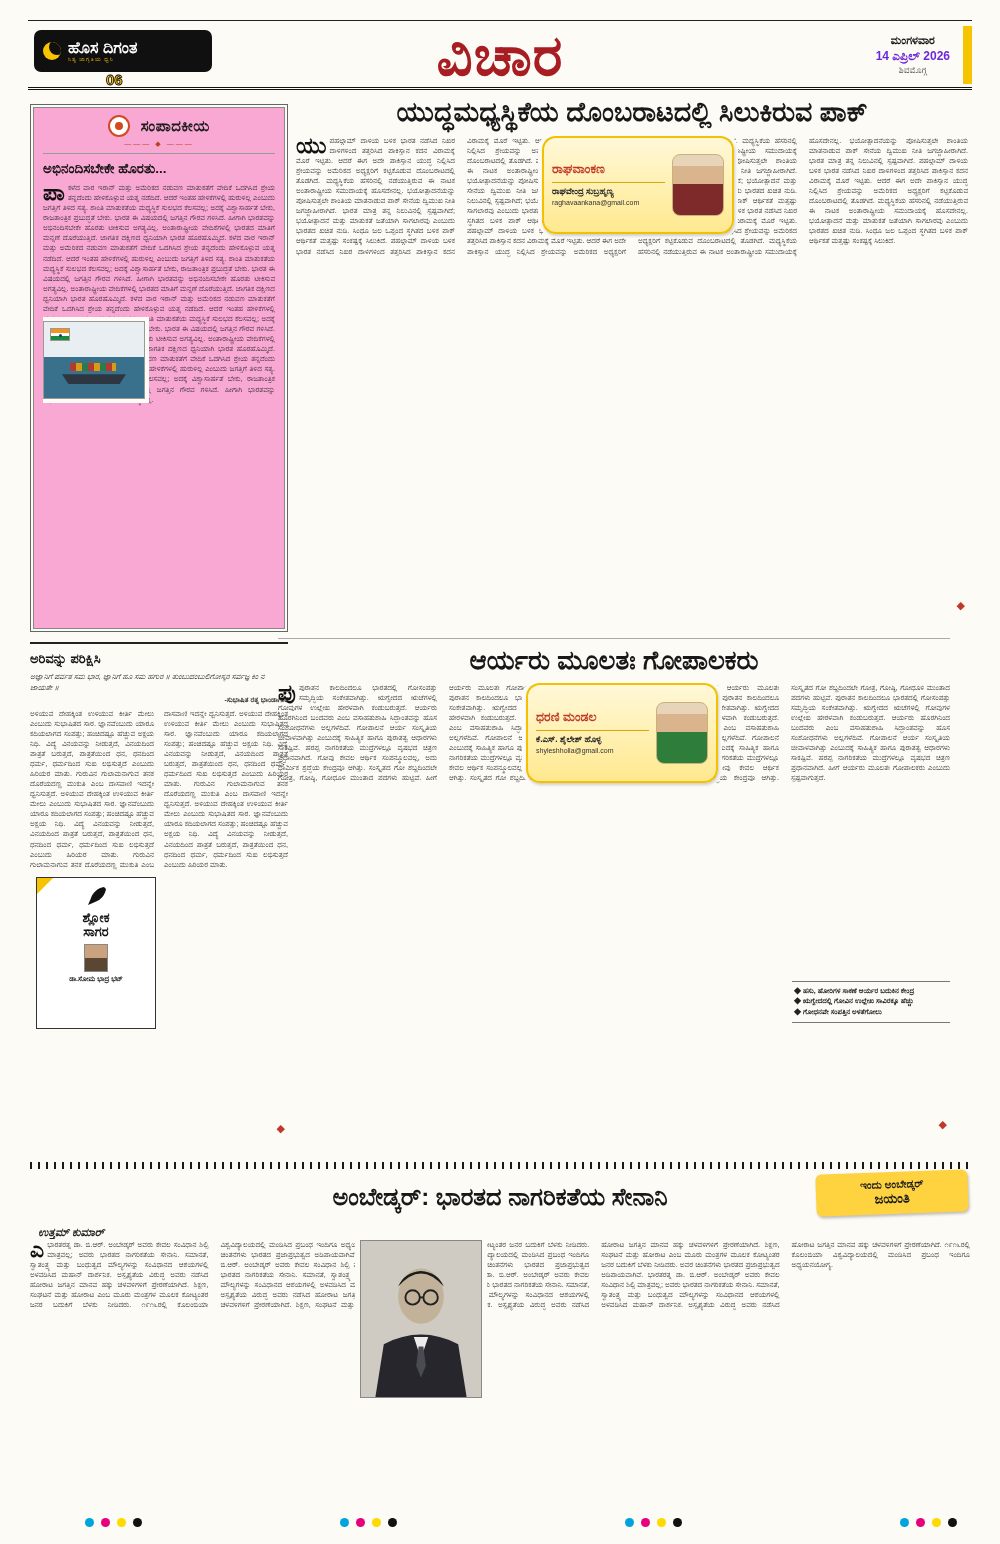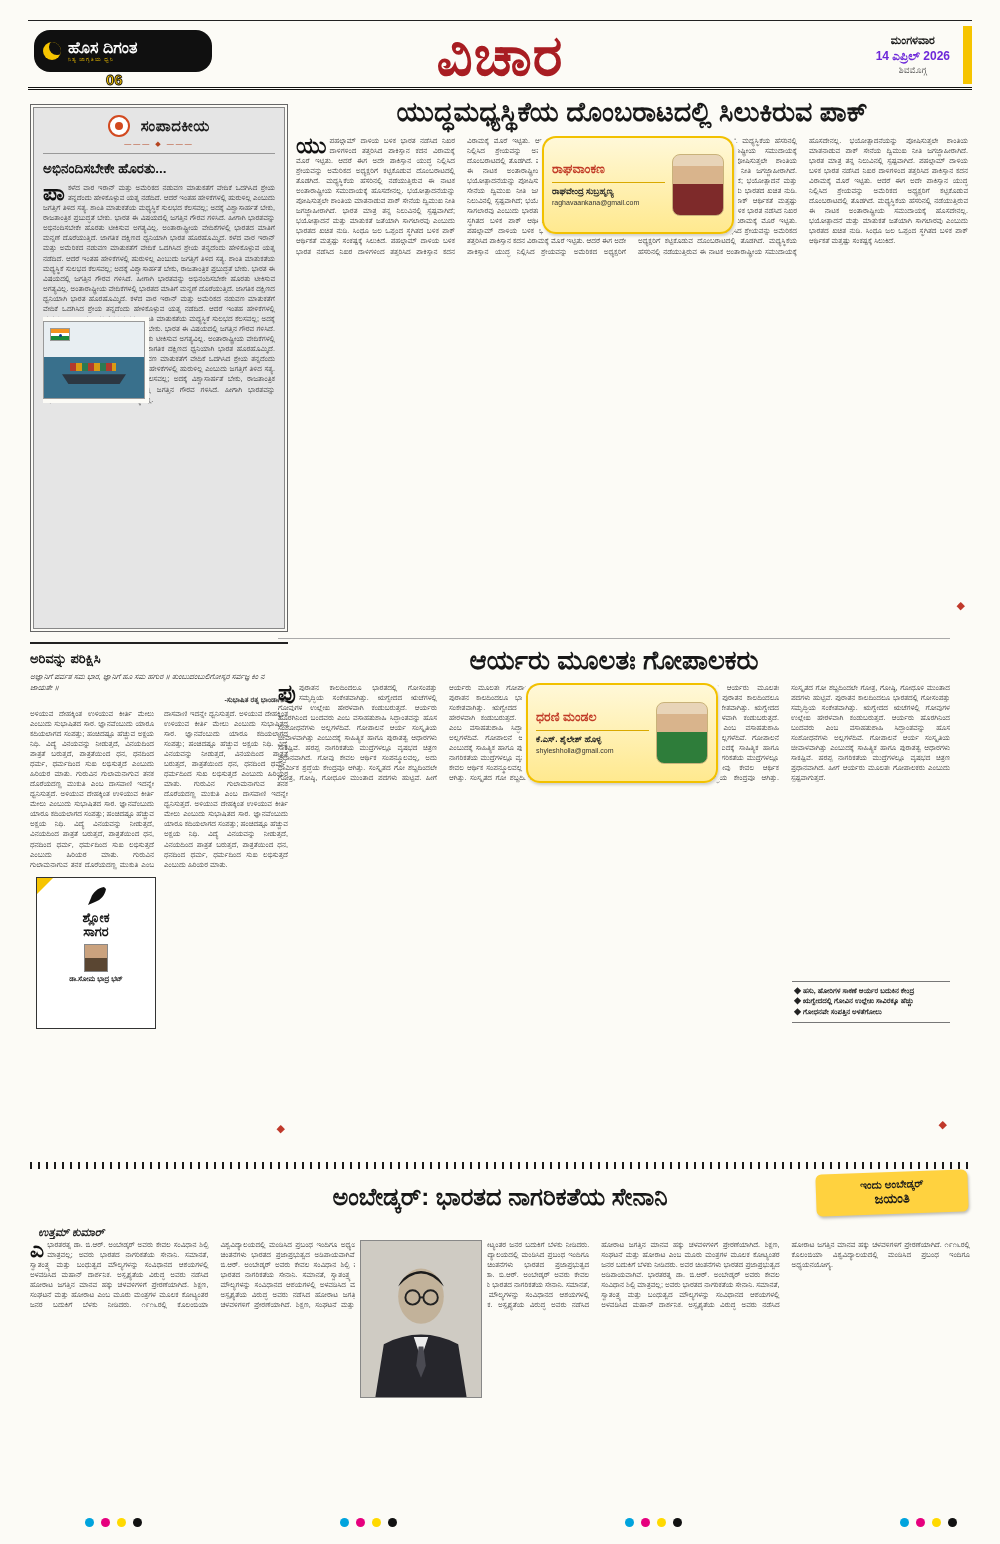--- a/index.html
+++ b/index.html
@@ -8,21 +8,21 @@
     position:relative; width:1000px; height:1544px; margin:0 auto;
     background:#fcfbf6; overflow:hidden;
     font-family:"Liberation Sans", sans-serif; color:#222;
   }
   .abs { position:absolute; }
 
   
   .masthead { left:28px; top:20px; width:944px; height:70px;
     border-top:1px solid #222; border-bottom:3px double #111; }
   .logo-box { position:absolute; left:6px; top:9px; width:178px; height:42px;
-    background:#101010; border-radius:16px; display:flex; align-items:center;
+    background:#101010; border-radius:7px; display:flex; align-items:center;
     gap:7px; padding:0 9px; }
   .crescent { width:18px; height:18px; border-radius:50%; background:#f6c400;
     position:relative; overflow:hidden; flex:0 0 auto; }
   .crescent::after { content:""; position:absolute; left:6px; top:-3px;
     width:16px; height:16px; border-radius:50%; background:#101010; }
   .logo-texts { display:flex; flex-direction:column; line-height:1.05; }
   .logo-text { color:#fff; font-weight:800; font-size:16px; white-space:nowrap; }
   .logo-tagline { color:#f6c400; font-size:5.5px; letter-spacing:1px; }
   .page-number { position:absolute; left:78px; top:50px; font-size:15px;
     font-weight:800; color:#f6c400; -webkit-text-stroke:0.8px #111;
@@ -43,21 +43,21 @@
     overflow:hidden; }
   .dropcap { float:left; font-size:22px; font-weight:800; line-height:0.85;
     padding:1px 3px 0 0; color:#111; }
   .endmark { position:absolute; right:3px; bottom:2px; color:#c0392b;
     font-size:11px; }
 
   
   .ed-box { left:30px; top:104px; width:258px; height:528px;
     border:1px solid #666;
     box-shadow: inset 0 0 0 2px #fcfbf6, inset 0 0 0 3px #888;
-    padding:10px 12px; background:#e5e5e5; }
+    padding:10px 12px; background:#f9a8d4; }
   .ed-head { text-align:center; border-bottom:1px solid #999; padding-bottom:5px; }
   .ed-logo { display:inline-block; width:22px; height:22px; border-radius:50%;
     border:2px solid #d2491f; vertical-align:middle; margin-right:6px;
     position:relative; background:#fff; }
   .ed-logo::after { content:""; position:absolute; left:5px; top:5px; width:8px;
     height:8px; border-radius:50%; background:#d2491f; }
   .ed-label { display:inline-block; vertical-align:middle; font-size:15px;
     font-weight:800; color:#1c1c1c; letter-spacing:0.5px; }
   .ed-orn { font-size:7px; color:#b5441f; margin-top:3px; letter-spacing:2px; }
   .ed-headline { font-size:13.5px; font-weight:800; color:#111; margin:7px 0 6px; }

